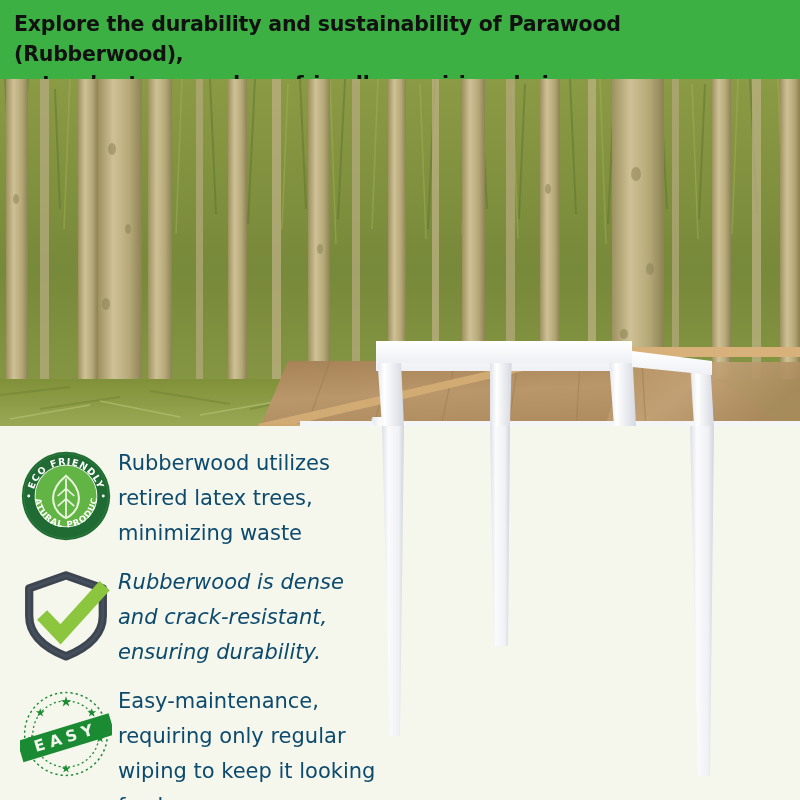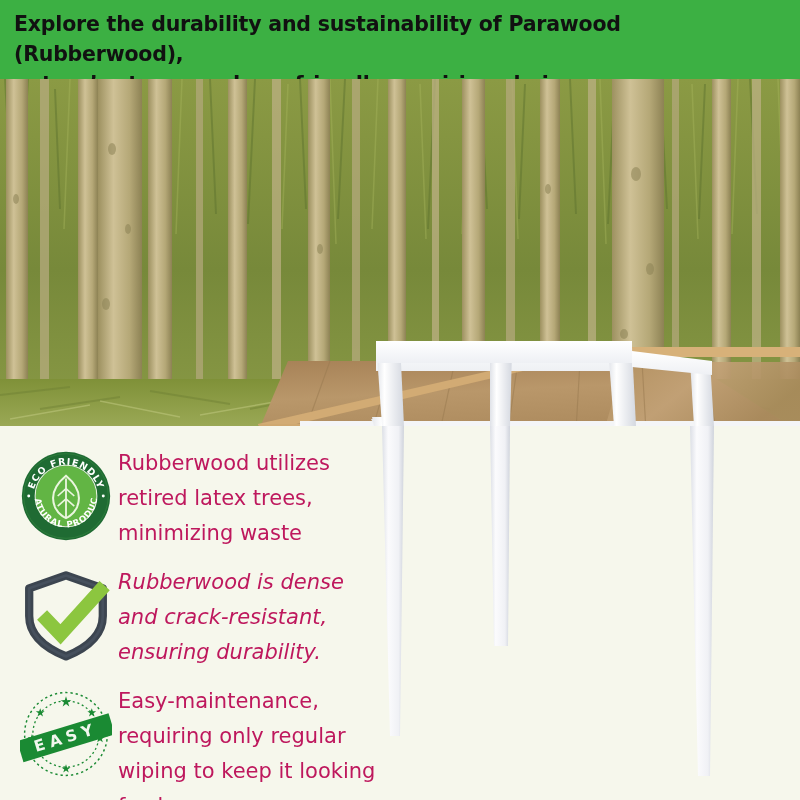--- a/index.html
+++ b/index.html
@@ -74,21 +74,21 @@
     flex: 0 0 104px;
     display: flex;
     justify-content: center;
     align-items: flex-start;
     padding-top: 18px;
   }
   .feature-text {
     flex: 1;
     padding-top: 14px;
     padding-right: 12px;
-    color: #be185d;
+    color: #0c4a6e;
     font-family: "DejaVu Sans", sans-serif;
     font-size: 21px;
     line-height: 35px;
     white-space: pre-line;
     position: relative;
     z-index: 3;
   }
   .row-1 .feature-text { max-width: 300px; }
   .row-2 .feature-text { max-width: 300px; font-style: italic; }
   .row-3 .feature-text { max-width: 330px; }

